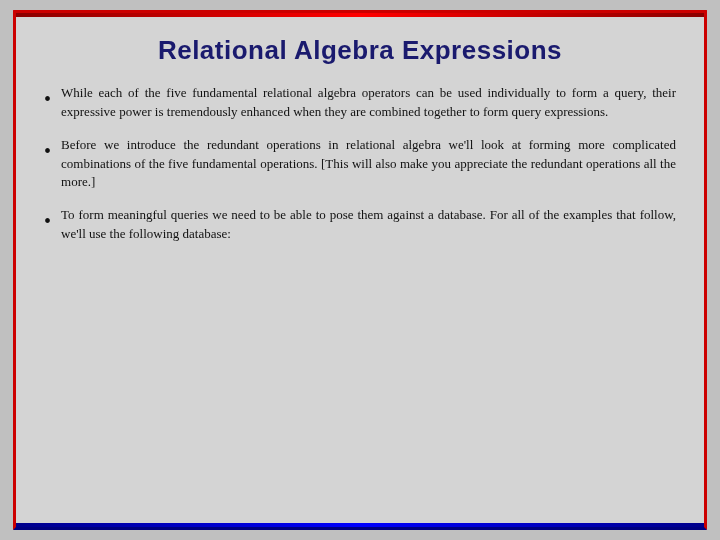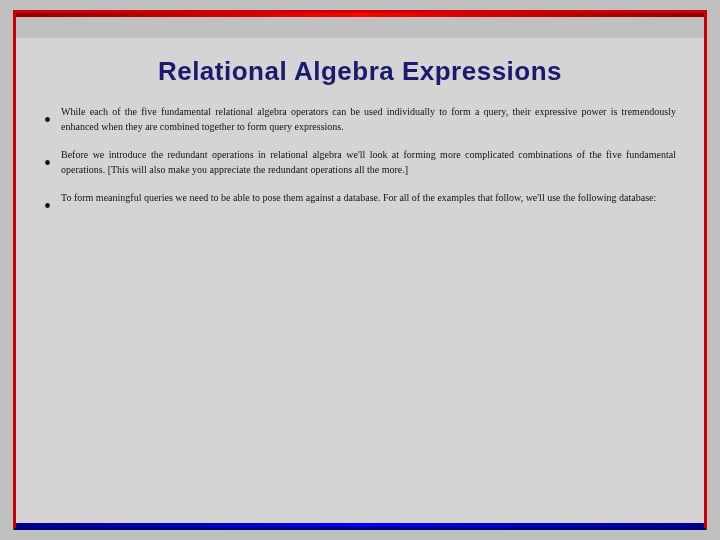--- a/index.html
+++ b/index.html
@@ -23,21 +23,20 @@
       height: 4px;
       background: linear-gradient(to right, #00008b, #0000ff, #00008b);
     }
 
     .slide-inner {
       flex: 1;
       display: flex;
       flex-direction: column;
       padding: 18px 28px 8px 28px;
       background: #d4d4d4;
-      margin-top: 21px;
     }
 
     .title {
       text-align: center;
       font-size: 26px;
       font-weight: bold;
       color: #1a1a6e;
       margin-bottom: 18px;
       font-family: Arial, sans-serif;
       letter-spacing: 0.5px;
@@ -58,21 +57,21 @@
 
     .bullet-dot {
       font-size: 20px;
       line-height: 1.4;
       color: #111;
       flex-shrink: 0;
       margin-top: 1px;
     }
 
     .bullet-text {
-      font-size: 10px;
+      font-size: 13px;
       line-height: 1.45;
       color: #111;
       text-align: justify;
     }
 
     .footer {
       display: flex;
       justify-content: space-between;
       align-items: center;
       padding: 5px 28px 6px 28px;

